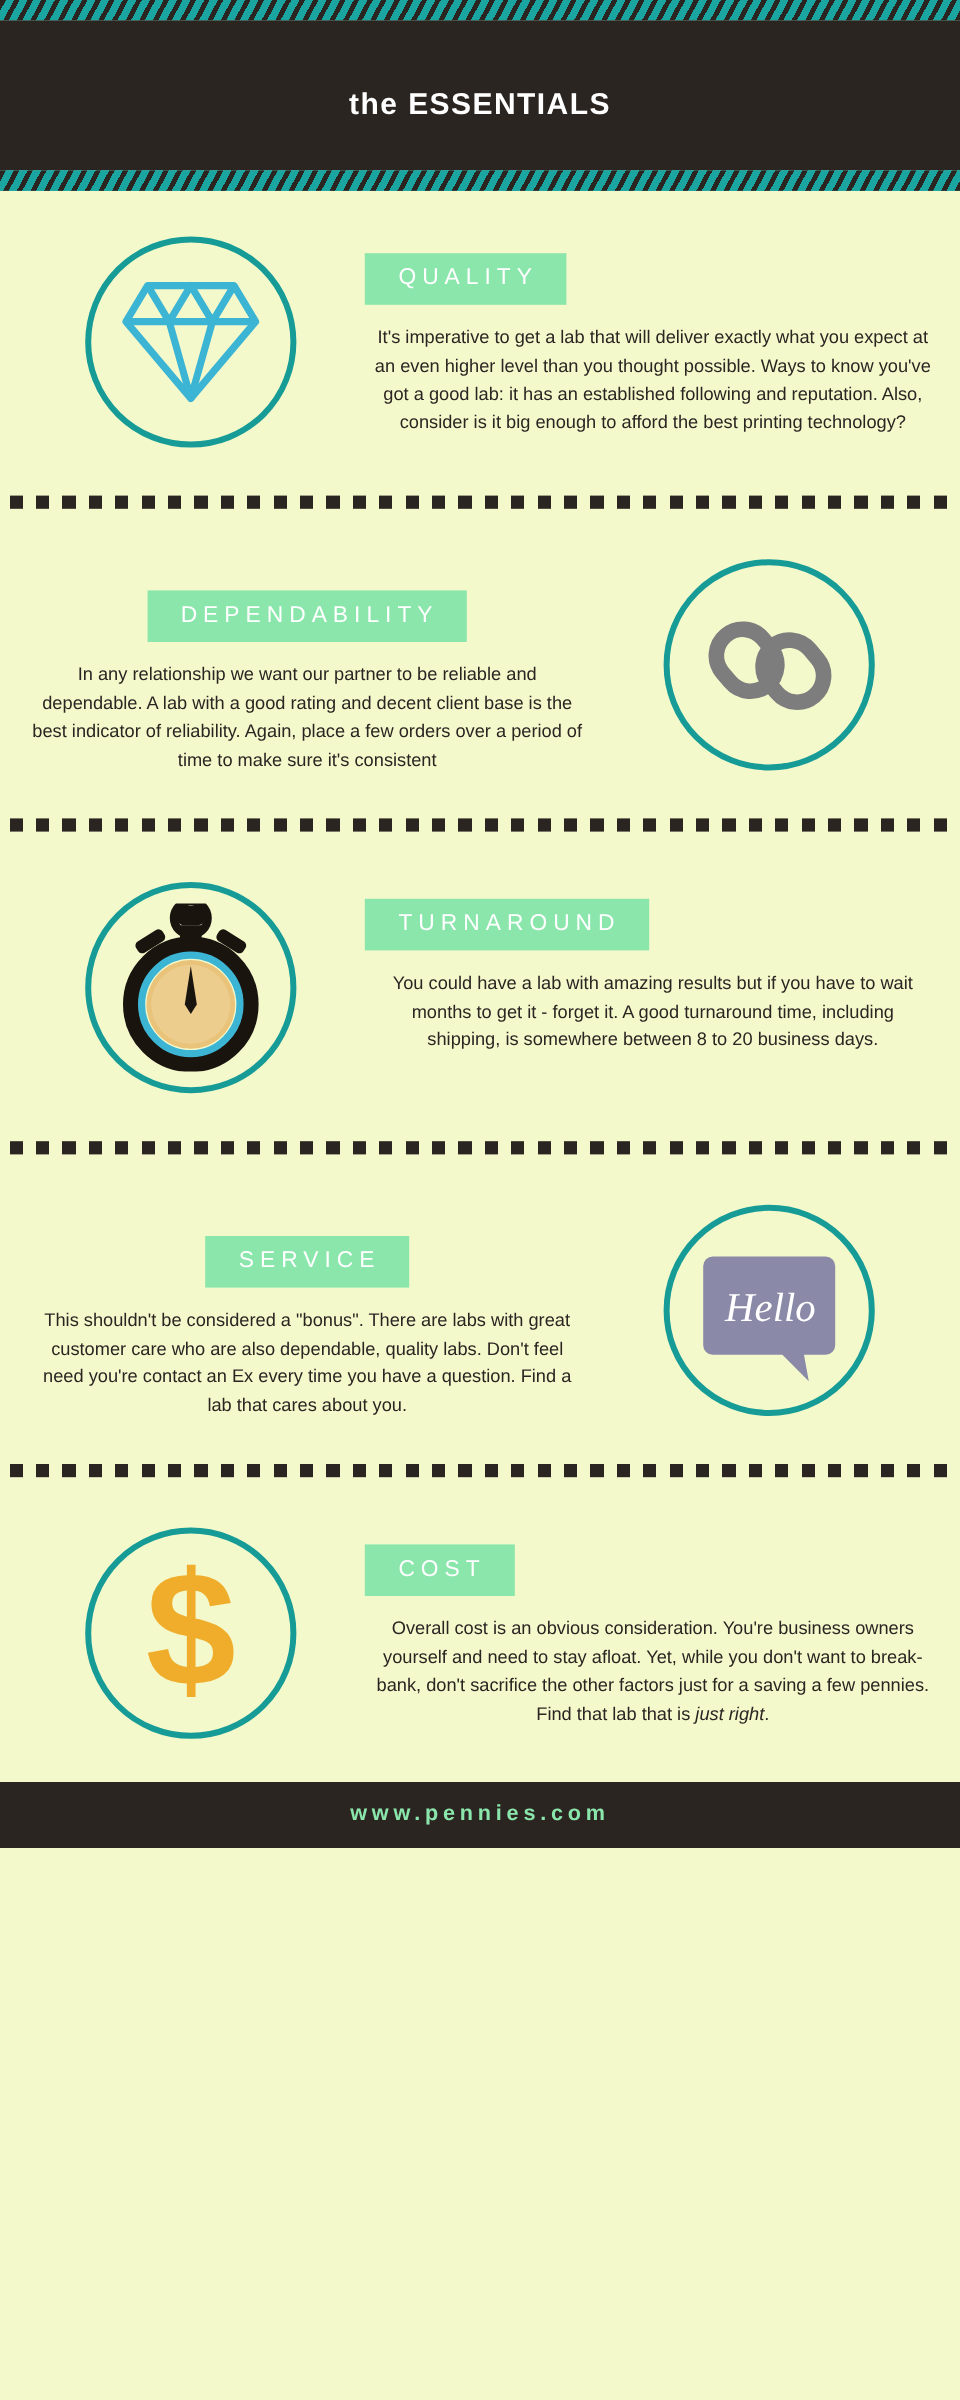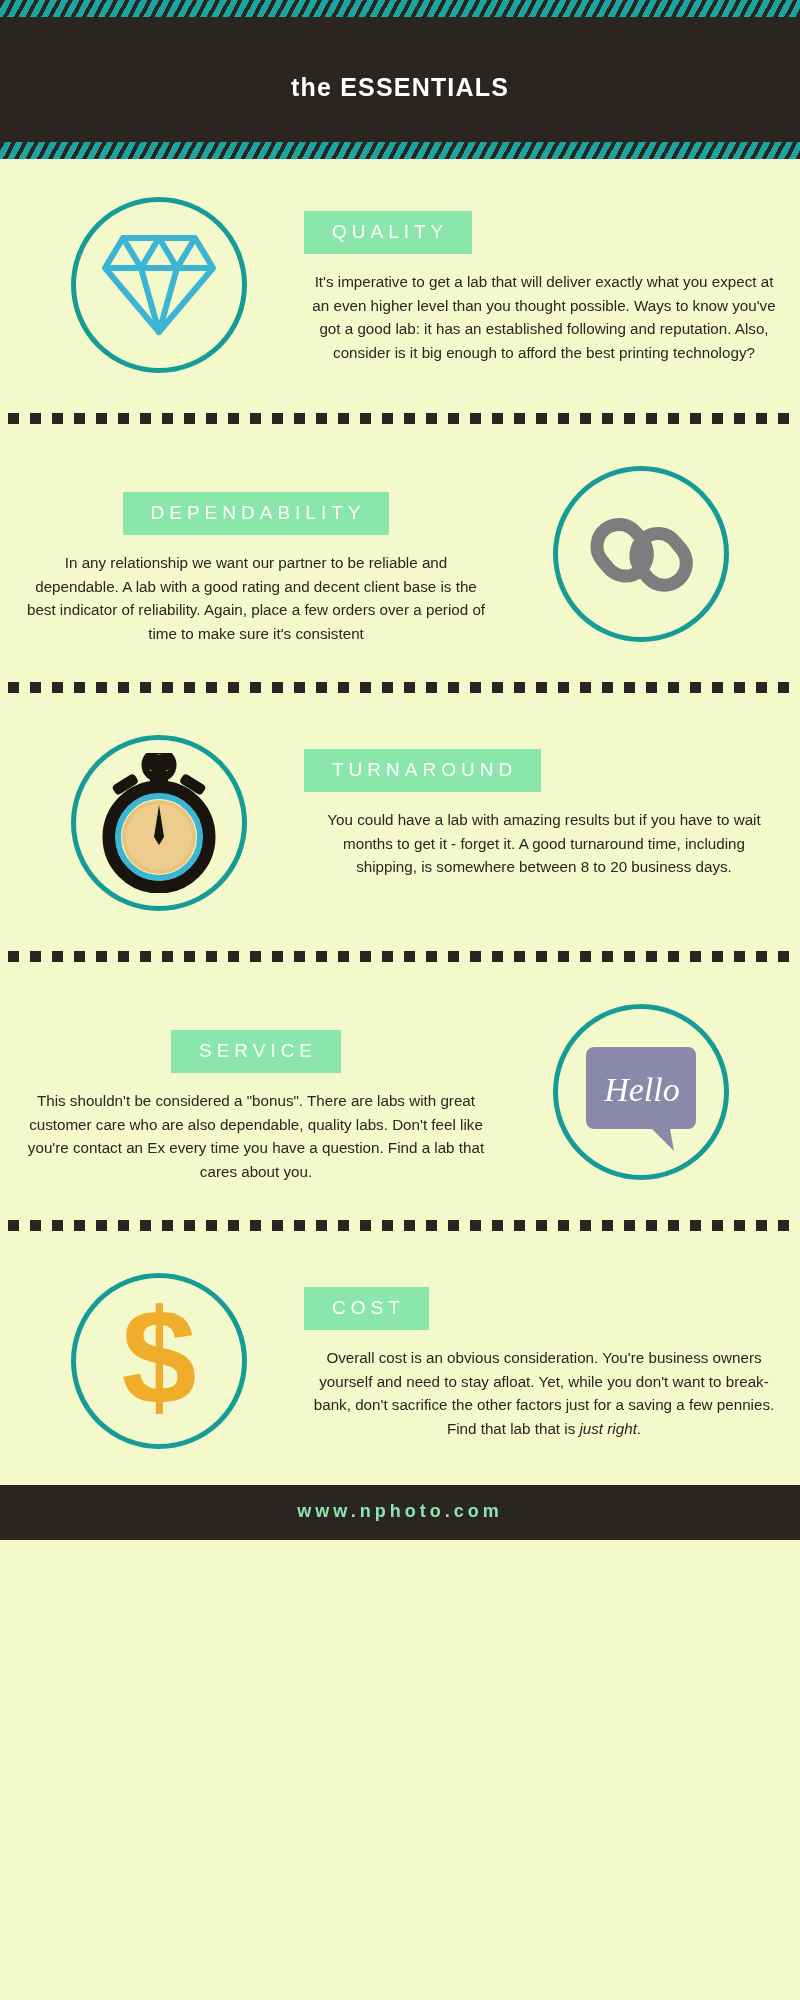--- a/index.html
+++ b/index.html
@@ -224,21 +224,21 @@
             <path d="M18 20 h94 a8 8 0 0 1 8 8 v66 a8 8 0 0 1 -8 8 h-18 l4 22 l-22 -22 h-58 a8 8 0 0 1 -8 -8 v-66 a8 8 0 0 1 8 -8 z" fill="#8a8aa8"></path>
             <text x="66" y="74" text-anchor="middle" font-family="'Liberation Serif', serif" font-size="34" font-style="italic" fill="#ffffff">Hello</text>
           </svg>
         </span>
       </div>
     </div>
     <div class="text-col">
       <div class="label-wrap">
         <div class="label">SERVICE</div>
       </div>
-      <div class="body-text">This shouldn't be considered a "bonus". There are labs with great customer care who are also dependable, quality labs. Don't feel like you're contact an Ex every time you have a question. Find a lab that cares about you.</div>
+      <div class="body-text">This shouldn't be considered a "bonus". There are labs with great customer care who are also dependable, quality labs. Don't feel need you're contact an Ex every time you have a question. Find a lab that cares about you.</div>
     </div>
   </div>
 
   <div class="divider"></div>
 
   <div class="section">
     <div class="icon-col">
       <div class="circle">
         <span>
           <svg width="110" height="130" viewBox="0 0 110 130">
@@ -249,16 +249,16 @@
     </div>
     <div class="text-col">
       <div class="label-wrap">
         <div class="label">COST</div>
       </div>
       <div class="body-text"><span>Overall cost is an obvious consideration. You're business owners yourself and need to stay afloat. Yet, while you don't want to break-bank, don't sacrifice the other factors just for a saving a few pennies. Find that lab that is </span><em>just right</em><span>.</span></div>
     </div>
   </div>
 
   <div class="footer">
-    <div class="footer-url">www.nphoto.com</div>
+    <div class="footer-url">www.pennies.com</div>
   </div>
 
 </div>
 
 </body></html>

